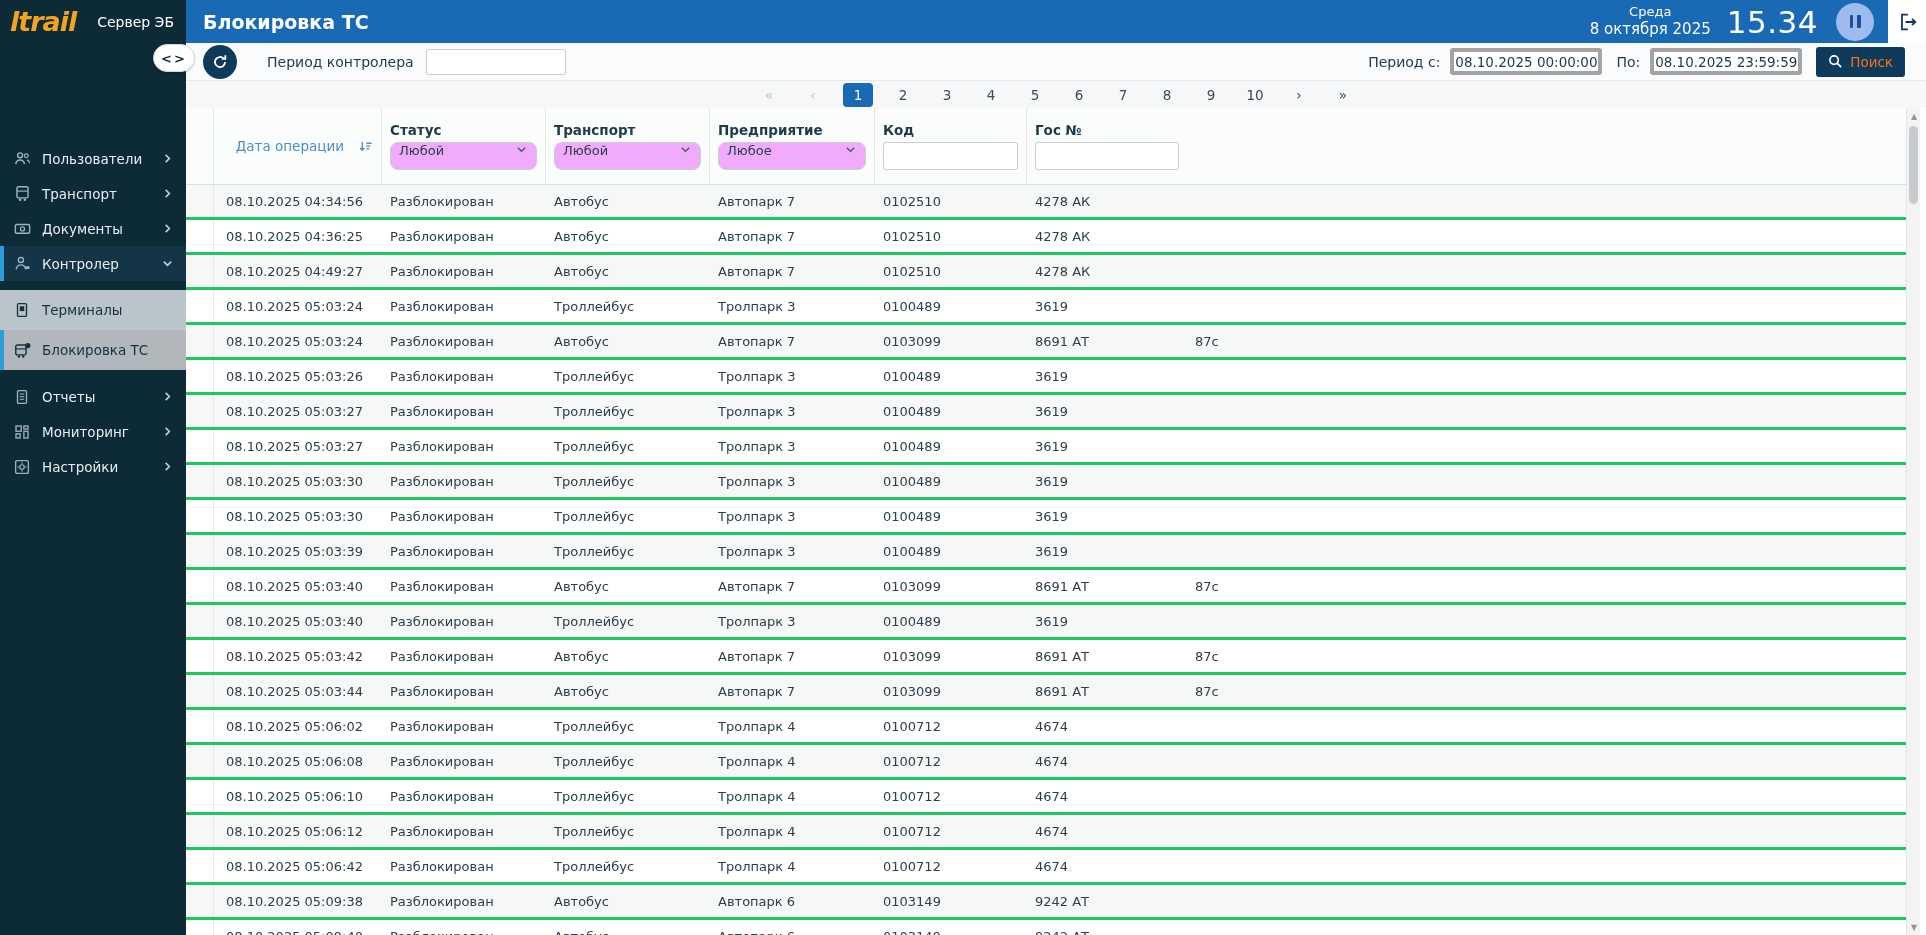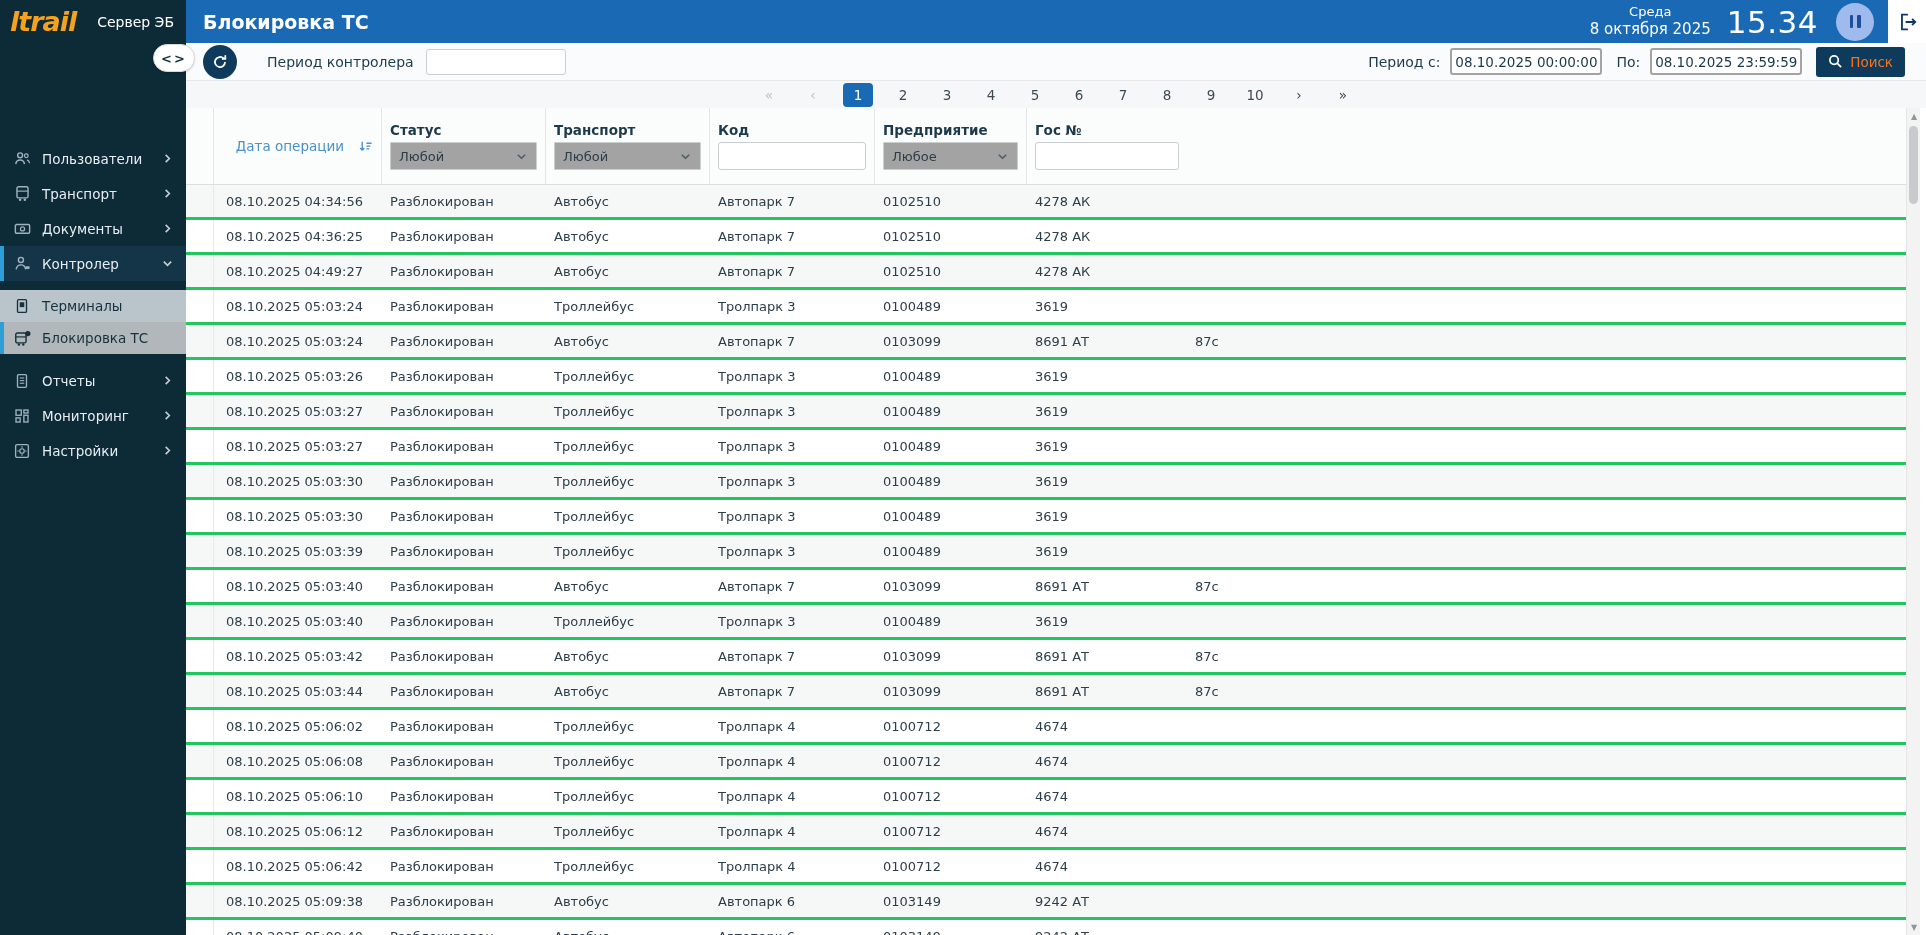--- a/index.html
+++ b/index.html
@@ -17,21 +17,21 @@
   #collapse-btn { position:absolute; left:153px; top:44px; width:42px; height:28px; background:#fff;
     border:1px solid #d5d9db; border-radius:14px; display:flex; align-items:center; justify-content:center;
     color:#12303e; font-weight:bold; font-size:13px; letter-spacing:2px; z-index:9; box-shadow:0 1px 2px rgba(0,0,0,.15); }
   #side-menu { margin-top:98px; }
   .side-item { height:35px; display:flex; align-items:center; padding-left:12px; padding-right:10px;
     color:#e7edf0; cursor:pointer; position:relative; }
   .side-item .s-icon { width:20px; height:20px; color:#9fb2bc; display:flex; align-items:center; justify-content:center; flex:0 0 20px; }
   .side-item .s-label { margin-left:10px; font-size:13.5px; flex:1; white-space:nowrap; }
   .side-item .s-chev { width:14px; height:14px; color:#c2ced4; display:flex; align-items:center; }
   .side-item.accent { background:#143448; border-left:4px solid #2e9ed6; padding-left:8px; }
-  .side-item.subitem { height:32px; background:#b9c4cb; color:#16323e; }
+  .side-item.subitem { height:40px; background:#b9c4cb; color:#16323e; }
   .side-item.subitem .s-icon { color:#16323e; }
   .side-item.subitem.selected { background:#b1b7bb; border-left:4px solid #2e9ed6; padding-left:8px; }
   .side-item.accent + .subitem { margin-top:9px; }
   .subitem + .side-item:not(.subitem) { margin-top:9px; }
   
   #topbar { position:absolute; left:186px; top:0; width:1740px; height:43px; background:#1a69b4;
     display:flex; align-items:center; color:#fff; }
   #page-title { font-size:19px; font-weight:600; padding-left:17px; flex:1; }
   #datetime-block { text-align:center; line-height:1.25; margin-right:16px; }
   #weekday { font-size:13px; }
@@ -44,42 +44,42 @@
   
   #toolbar { position:absolute; left:186px; top:43px; width:1740px; height:37px; background:#fafbfc;
     display:flex; align-items:center; }
   #refresh-btn { width:34px; height:34px; border-radius:50%; background:#0e3a5c; margin-left:17px;
     display:flex; align-items:center; justify-content:center; cursor:pointer; flex:0 0 34px; }
   #phone-label { margin-left:30px; color:#1d3a4a; font-size:14px; }
   #phone-input { margin-left:12px; width:140px; height:26px; border:1px solid #c9ced1; border-radius:3px;
     background:#fff; padding:0 6px; font-size:13px; font-family:inherit; }
   #toolbar-right { margin-left:auto; display:flex; align-items:center; margin-right:21px; }
   .period-label { color:#1d3a4a; font-size:14px; margin-right:10px; }
-  .period-input { width:152px; height:27px; border:2px solid #a3a3a3; border-radius:3px; background:#fff;
+  .period-input { width:152px; height:27px; border:4px solid #a3a3a3; border-radius:3px; background:#fff;
     text-align:center; font-size:13.5px; color:#18384a; font-family:inherit; margin-right:14px; }
   #search-btn { height:30px; min-width:84px; background:#0e3a5c; color:#f97316; border:none; border-radius:3px;
     display:flex; align-items:center; justify-content:center; gap:7px; font-size:13.5px; font-family:inherit; cursor:pointer; padding:0 12px; }
   
   #pagination-row { position:absolute; left:186px; top:80px; width:1740px; height:28px; background:#f6f7f8;
     border-top:1px solid #e6e8e9; display:flex; align-items:center; justify-content:center; }
   .pg-item { min-width:28px; height:24px; display:flex; align-items:center; justify-content:center;
     margin:0 8px; color:#3c4a52; font-size:13.5px; border-radius:4px; cursor:pointer; }
   .pg-item.disabled { color:#b9c0c4; }
   .pg-item.active { background:#1a69b4; color:#fff; width:30px; }
   
   #table-wrap { position:absolute; left:186px; top:108px; width:1720px; height:827px; }
   .tgrid { display:grid; grid-template-columns:28px 168px 164px 164px 165px 152px 160px 1fr; }
   #table-header { height:77px; background:#fbfcfc; border-bottom:1px solid #dcdfe1; }
   .hcell { border-right:1px solid #e3e6e7; padding:0 8px; display:flex; flex-direction:column; }
   .hcell:last-child { border-right:none; }
   .hcell .hlabel { font-weight:bold; color:#1d3a4a; font-size:13.5px; padding-top:14px; height:34px; }
   .hcell.center-link { justify-content:flex-end; flex-direction:row; align-items:center; gap:14px; padding-left:14px; }
   #date-sort-link { color:#4a90c8; font-size:13.5px; cursor:pointer; }
-  .fselect { height:28px; background:#a3a3a3; border:1px solid #c9ced1; border-radius:1px; display:flex;
-    align-items:center; justify-content:space-between; padding:0 8px; font-size:13px; color:#2c3e48; cursor:pointer; }
+  .fselect { height:28px; background:#f0abfc; border:1px solid #c9ced1; border-radius:8px; display:flex;
+    justify-content:space-between; padding:0 8px; font-size:13px; color:#2c3e48; cursor:pointer; }
   .finput { height:28px; width:100%; border:1px solid #c9ced1; border-radius:3px; background:#fff;
     padding:0 8px; font-size:13px; font-family:inherit; }
   #table-body { height:750px; overflow:hidden; }
   .trow { height:35px; border-bottom:3px solid #22c55e; background:#fff; cursor:pointer; }
   .trow:nth-child(odd) { background:#f6f7f7; }
   .tcell { display:flex; align-items:center; padding-left:8px; white-space:nowrap; overflow:hidden; color:#2c3e48; }
   .tcell.c0 { border-right:1px solid #e8e8e8; }
   .tcell.c1 { padding-left:12px; }
   
   #vscroll { position:absolute; left:1906px; top:108px; width:14px; height:827px; background:#f3f3f3; border-left:1px solid #e6e6e6; }
@@ -328,35 +328,35 @@
         <div class="fselect">
           <span>Любой</span>
           <span>
             <svg width="13" height="13" viewBox="0 0 14 14">
               <path d="M3 5l4 4 4-4" fill="none" stroke="#4a5a63" stroke-width="1.5"></path>
             </svg>
           </span>
         </div>
       </div>
       <div class="hcell">
-        <div class="hlabel">Код</div>
-        <input class="finput" type="text" value="" style="">
-      </div>
-      <div class="hcell">
         <div class="hlabel">Предприятие</div>
         <div class="fselect">
           <span>Любое</span>
           <span>
             <svg width="13" height="13" viewBox="0 0 14 14">
               <path d="M3 5l4 4 4-4" fill="none" stroke="#4a5a63" stroke-width="1.5"></path>
             </svg>
           </span>
         </div>
       </div>
       <div class="hcell">
+        <div class="hlabel">Код</div>
+        <input class="finput" type="text" value="" style="">
+      </div>
+      <div class="hcell">
         <div class="hlabel">Гос №</div>
         <input class="finput" type="text" value="" style="">
       </div>
     </div>
   <div id="table-body">
       <div class="trow tgrid">
         <div class="tcell c0"></div>
         <div class="tcell c1">08.10.2025 04:34:56</div>
         <div class="tcell c2">Разблокирован</div>
         <div class="tcell c3">Автобус</div>

